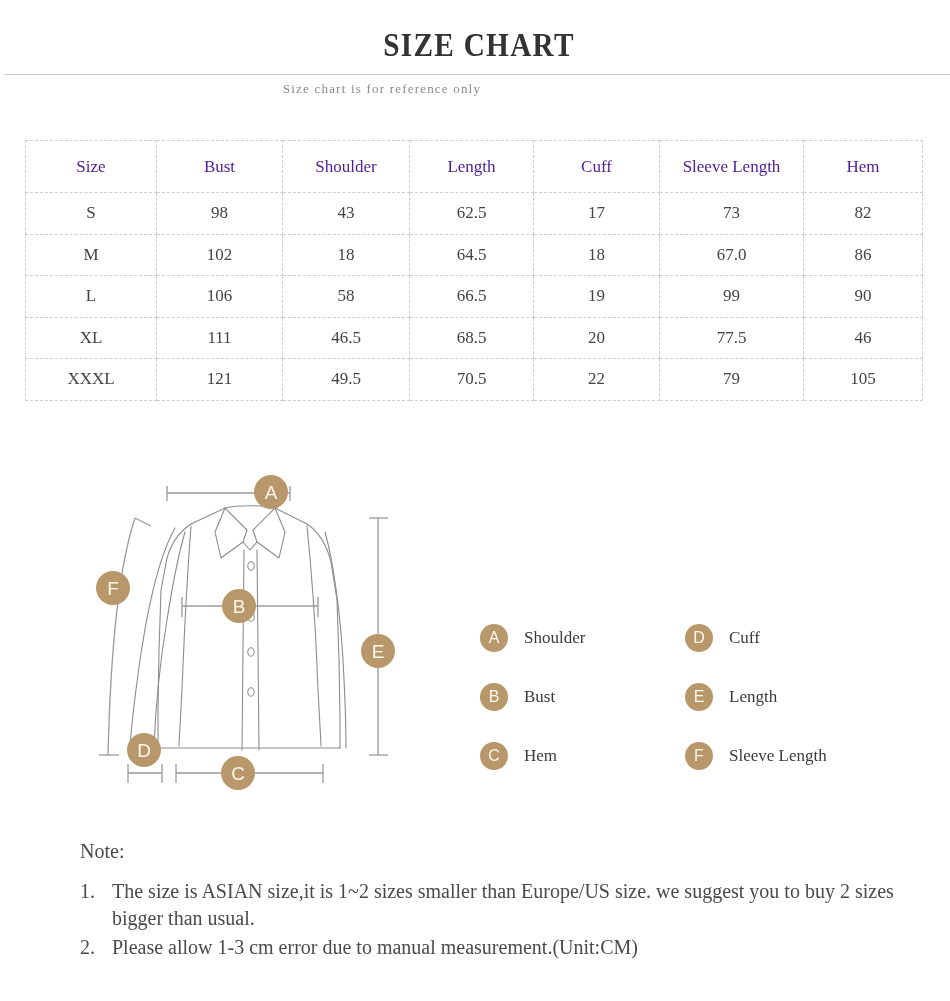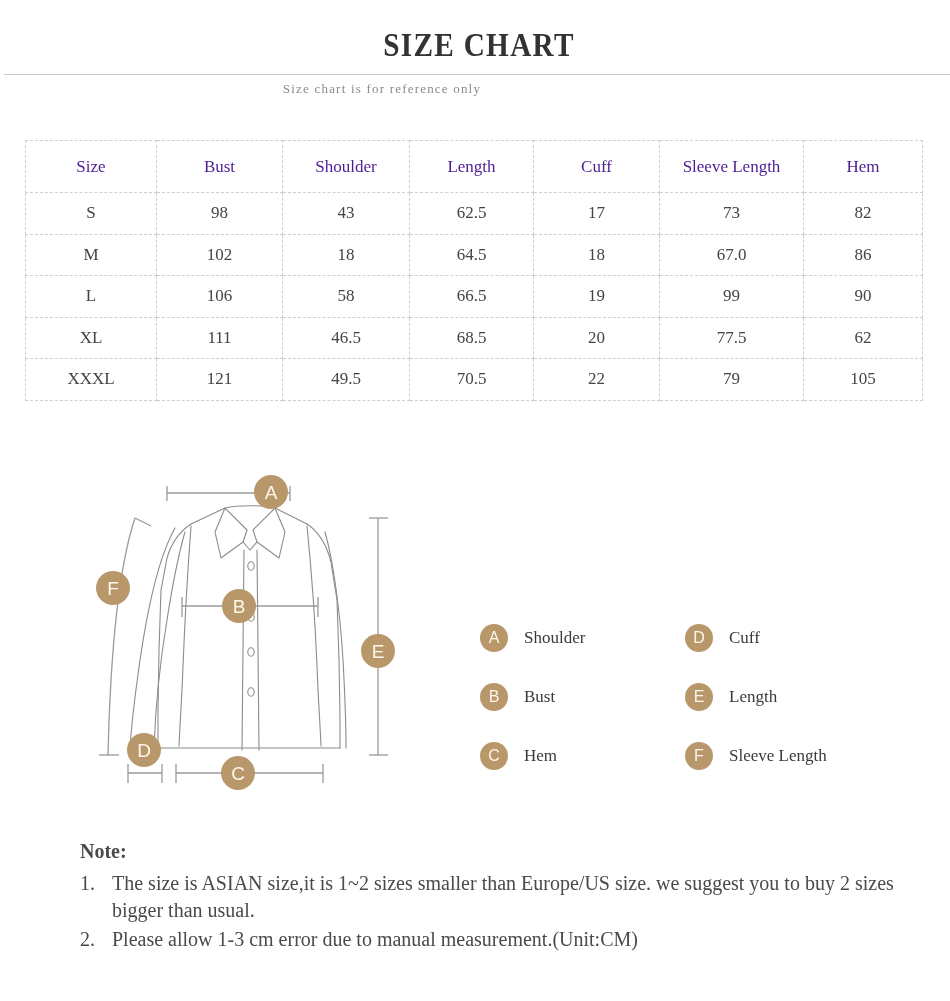--- a/index.html
+++ b/index.html
@@ -172,21 +172,21 @@
   
   .note {
     position: absolute;
     left: 80px;
     top: 838px;
     width: 860px;
     font-size: 20px;
     color: #4a4a4a;
     line-height: 1.38;
   }
-  .note-title { margin-bottom: 4px; font-weight: bold; }
+  .note-title { margin-bottom: 12px; }
   .note-list {
     margin: 0;
     padding: 0;
     list-style: none;
   }
   .note-list li {
     display: flex;
     align-items: flex-start;
     margin-bottom: 1px;
   }
@@ -255,21 +255,21 @@
         <td>99</td>
         <td>90</td>
       </tr>
       <tr>
         <td>XL</td>
         <td>111</td>
         <td>46.5</td>
         <td>68.5</td>
         <td>20</td>
         <td>77.5</td>
-        <td>62</td>
+        <td>46</td>
       </tr>
       <tr>
         <td>XXXL</td>
         <td>121</td>
         <td>49.5</td>
         <td>70.5</td>
         <td>22</td>
         <td>79</td>
         <td>105</td>
       </tr>

